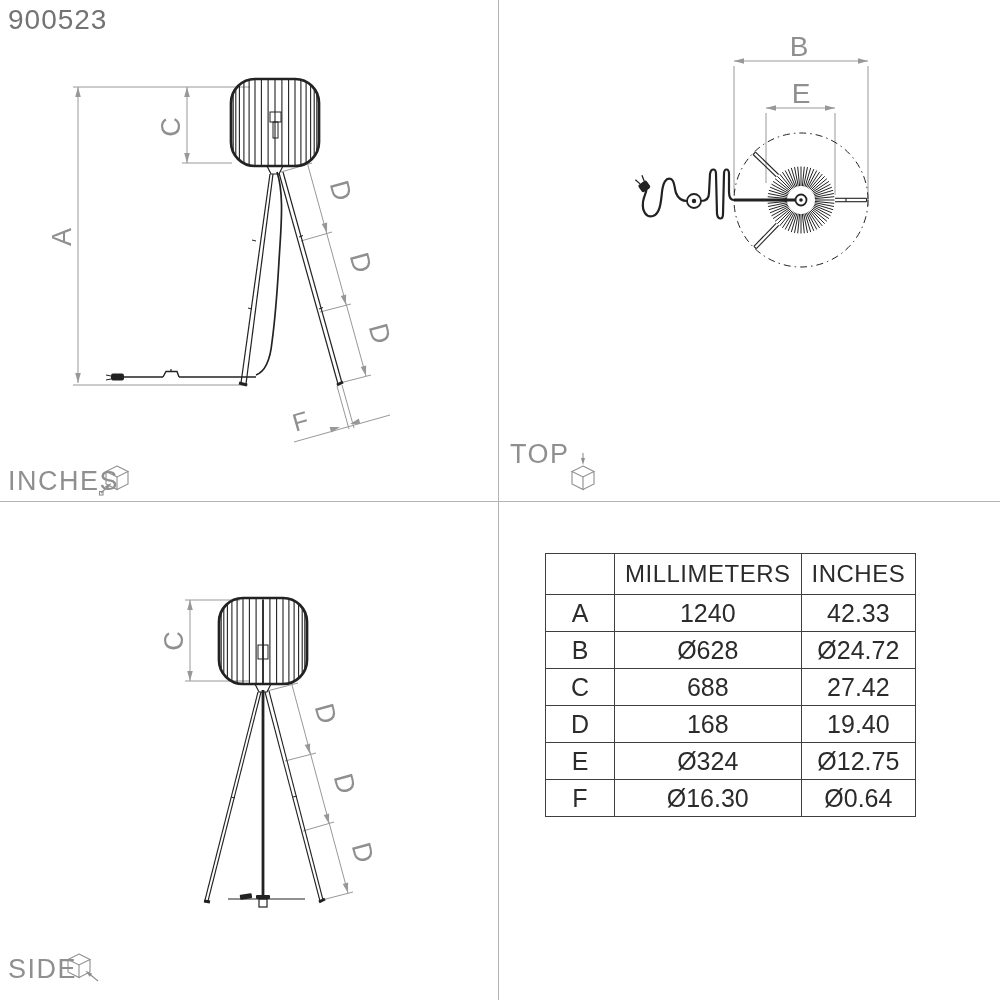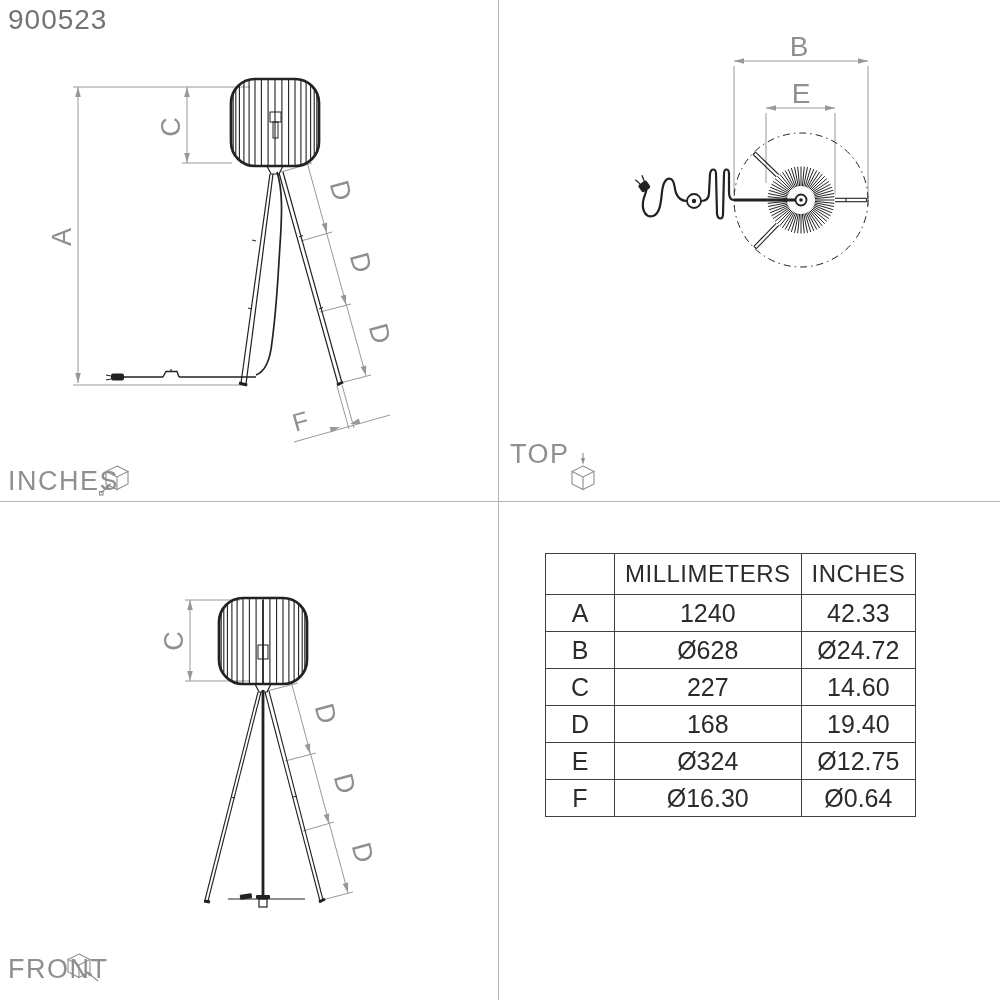--- a/index.html
+++ b/index.html
@@ -226,21 +226,21 @@
   <svg class="q-icon" style="left:564px;top:452px" width="40" height="48" viewBox="0 0 40 48">
     <g class="icon-stroke">
       <path d="M19,14 L30,19.5 L19,25 L8,19.5 Z"></path>
       <path d="M8,19.5 L8,32 L19,37.5 L19,25"></path>
       <path d="M30,19.5 L30,32 L19,37.5"></path>
       <path d="M19,1 L19,9"></path>
     </g>
     <path class="icon-arr" d="M19,13 L17.00,6.00 L21.00,6.00 Z"></path>
   </svg>
 
-  <div class="q-label" style="left:8px;top:954px">FRONT</div>
+  <div class="q-label" style="left:8px;top:954px">SIDE</div>
   <svg class="q-icon" style="left:62px;top:948px" width="44" height="44" viewBox="0 0 44 44">
     <g class="icon-stroke">
       <path d="M17,6 L28,11.5 L17,17 L6,11.5 Z"></path>
       <path d="M6,11.5 L6,24 L17,29.5 L17,17"></path>
       <path d="M28,11.5 L28,24 L17,29.5"></path>
       <path d="M36,33 L25,24"></path>
     </g>
     <path class="icon-arr" d="M23.5,22.8 L30.20,25.65 L27.68,28.76 Z"></path>
   </svg>
 
@@ -256,22 +256,22 @@
         <td>1240</td>
         <td>42.33</td>
       </tr>
       <tr>
         <td>B</td>
         <td>Ø628</td>
         <td>Ø24.72</td>
       </tr>
       <tr>
         <td>C</td>
-        <td>227</td>
-        <td>14.60</td>
+        <td>688</td>
+        <td>27.42</td>
       </tr>
       <tr>
         <td>D</td>
         <td>168</td>
         <td>19.40</td>
       </tr>
       <tr>
         <td>E</td>
         <td>Ø324</td>
         <td>Ø12.75</td>

